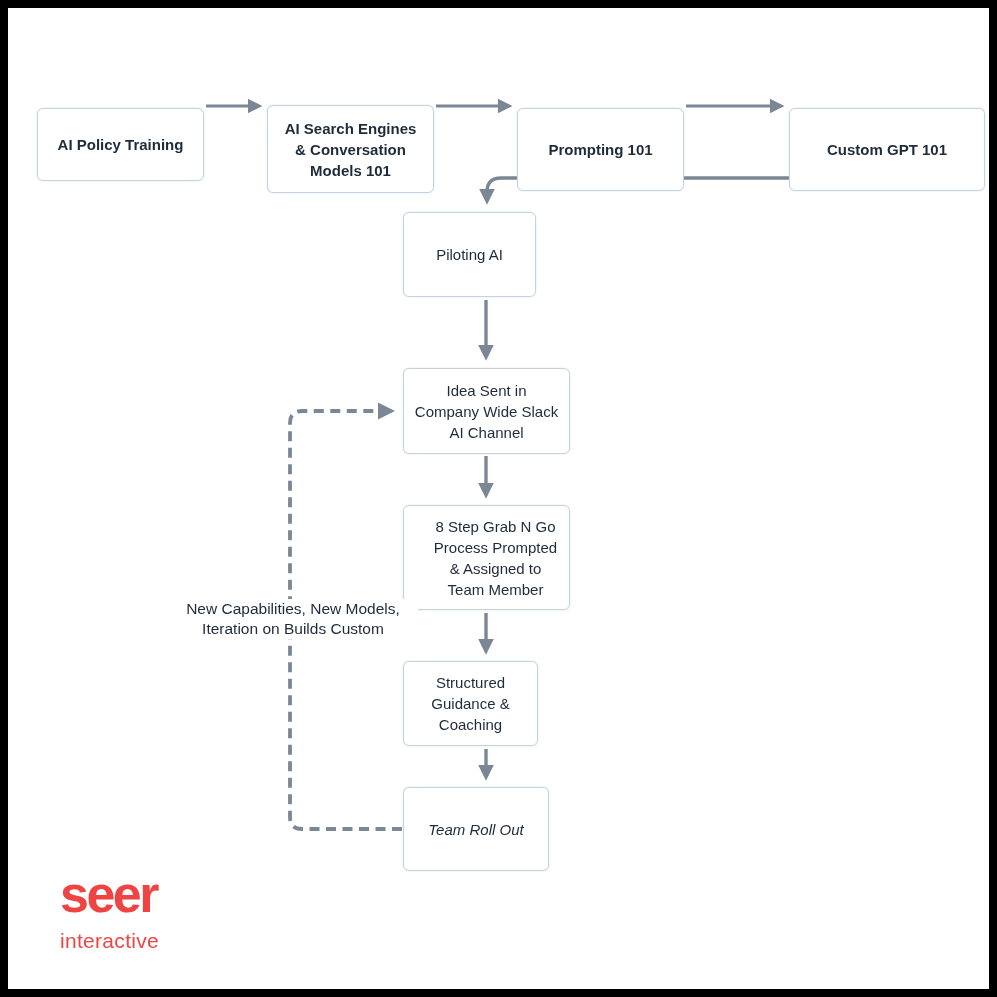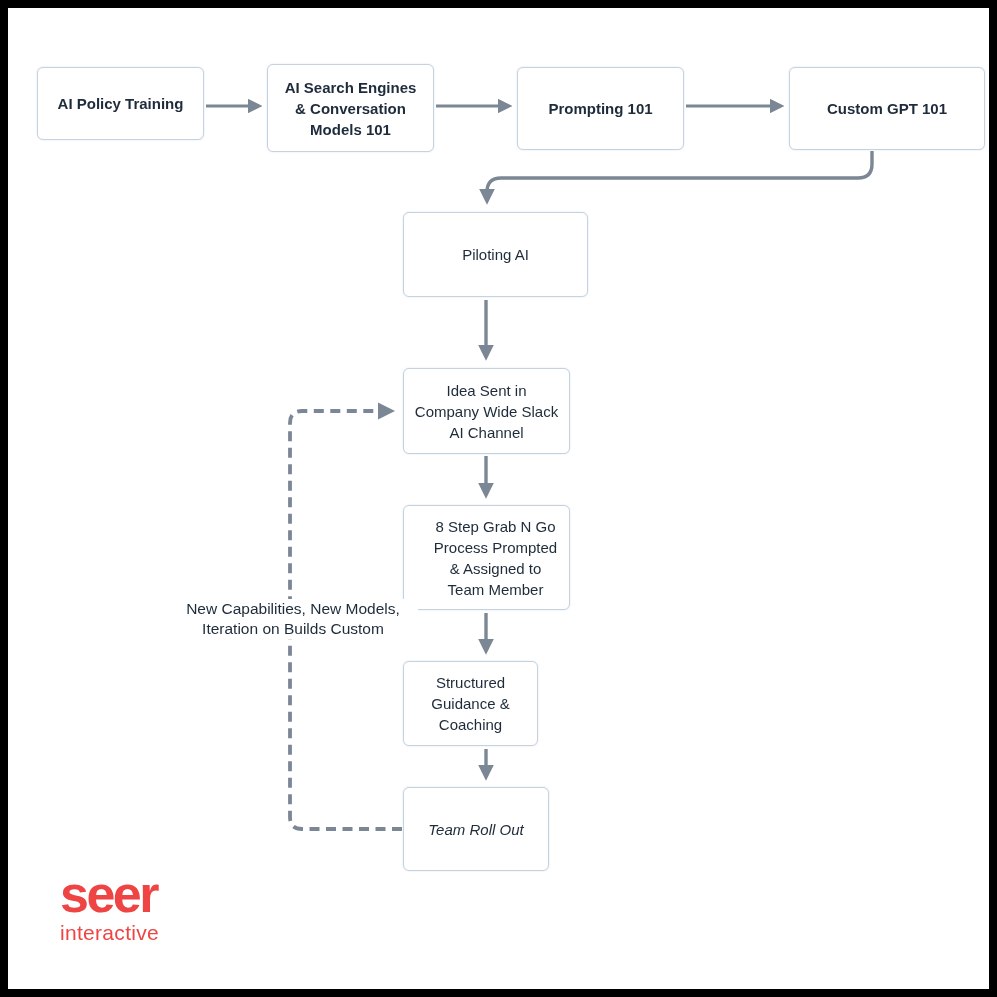--- a/index.html
+++ b/index.html
@@ -38,21 +38,21 @@
     align-items: center;
     justify-content: center;
     text-align: center;
     color: #1e2b3a;
     font-size: 15px;
     line-height: 21px;
     padding: 6px 10px;
     z-index: 2;
     box-shadow: 0 0 2px rgba(190, 205, 220, 0.55);
   }
-  .node.bold { font-weight: 700; }
+  .node.bold { font-weight: 700; margin-top: 41px; }
   .feedback-label {
     position: absolute;
     left: 168px;
     top: 599px;
     width: 250px;
     text-align: center;
     color: #1e2b3a;
     font-size: 15.5px;
     line-height: 20px;
     background: #ffffff;
@@ -71,21 +71,21 @@
     font-weight: 700;
     letter-spacing: -2.5px;
     line-height: 48px;
   }
   .logo .word-secondary {
     display: block;
     font-size: 21px;
     font-weight: 400;
     letter-spacing: 0.3px;
     line-height: 22px;
-    margin-top: 4px;
+    margin-top: 12px;
   }
 </style>
 </head>
 <body>
 
 <div class="canvas">
 
   <svg class="connectors" width="997" height="997" viewBox="0 0 997 997">
     <defs>
       <marker id="arrowhead" viewBox="0 0 10 10" refX="7" refY="5" markerWidth="4.6" markerHeight="4.6" orient="auto">
@@ -113,21 +113,21 @@
   <div class="node bold" style="left:267px; top:64px; width:167px; height:88px;">
     <span>AI Search Engines &amp; Conversation Models 101</span>
   </div>
   <div class="node bold" style="left:517px; top:67px; width:167px; height:83px;">
     <span>Prompting 101</span>
   </div>
   <div class="node bold" style="left:789px; top:67px; width:196px; height:83px;">
     <span>Custom GPT 101</span>
   </div>
 
-  <div class="node" style="left:403px; top:212px; width:185px; height:85px;">
+  <div class="node" style="left:403px; top:212px; width:133px; height:85px;">
     <span>Piloting AI</span>
   </div>
   <div class="node" style="left:403px; top:368px; width:167px; height:86px;">
     <span>Idea Sent in Company Wide Slack AI Channel</span>
   </div>
   <div class="node" style="left:403px; top:505px; width:167px; height:105px;padding-left:28px;">
     <span>8 Step Grab N Go Process Prompted &amp; Assigned to Team Member</span>
   </div>
   <div class="node" style="left:403px; top:661px; width:135px; height:85px;">
     <span>Structured Guidance &amp; Coaching</span>

